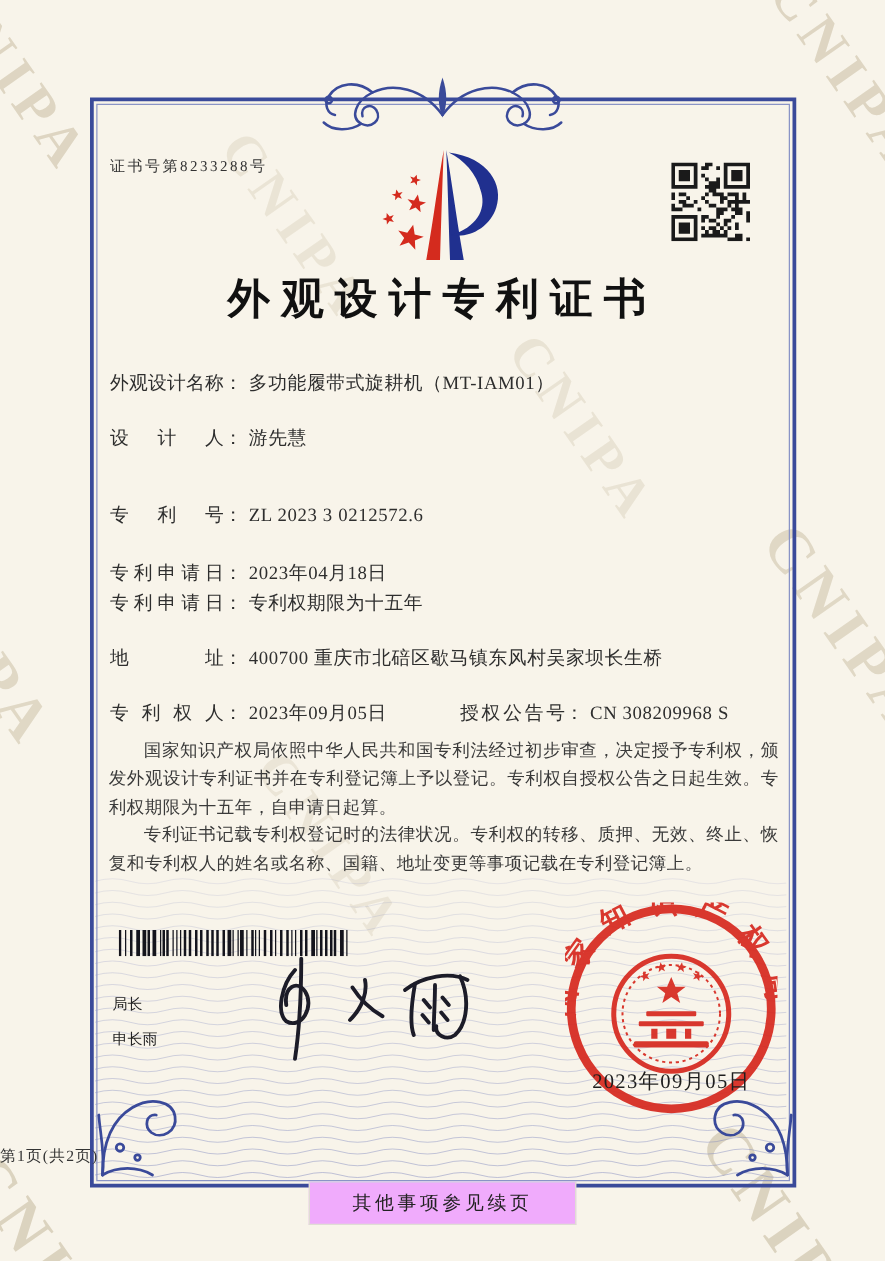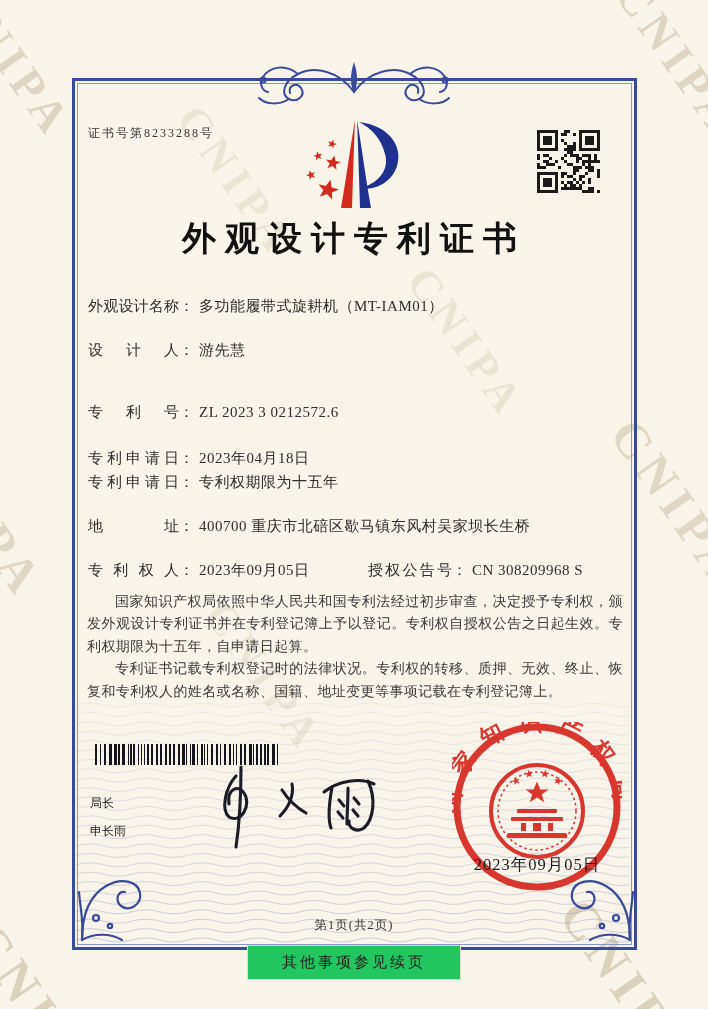--- a/index.html
+++ b/index.html
@@ -50,25 +50,25 @@
   .body-text{position:absolute;left:87px;top:591px;width:536px;z-index:2;
     font-size:14px;line-height:22.4px;color:#3a3a3a;text-align:justify;letter-spacing:0.4px;}
   .body-text p{margin:0;text-indent:2em;}
   
   .barcode{position:absolute;left:95px;top:744px;z-index:2;}
   .director{position:absolute;left:90px;top:789px;z-index:2;font-size:12px;line-height:28px;color:#222;}
   .signature{position:absolute;left:196px;top:762px;z-index:3;}
   .seal{position:absolute;left:452px;top:722px;z-index:3;}
   .seal-date{position:absolute;left:452px;top:854px;width:170px;text-align:center;z-index:4;
     font-size:16.5px;color:#1d1d1d;letter-spacing:1px;}
-  .page-footer{position:absolute;left:0;top:917px;width:100%;text-align:center;z-index:2;
+  .page-footer{position:absolute;left:0;top:917px;width:100%;text-align:left;z-index:2;
     font-size:12.5px;color:#333;letter-spacing:1px;}
   .note-box{
     position:absolute;left:50%;top:945px;transform:translateX(-50%);z-index:5;
-    background:#22c55e;border:1px solid #e0ddd4;border-top:1px solid #cfd3e2;
+    background:#f0abfc;border:1px solid #e0ddd4;border-top:1px solid #cfd3e2;
     padding:7px 34px;font-size:15px;letter-spacing:3px;color:#222;white-space:nowrap;
   }
 </style>
 </head>
 <body>
 
 <div class="wm" style="left:-18px;top:-28px;font-size:46px;opacity:.55;"><span>CNIPA</span></div>
 <div class="wm" style="left:648px;top:-30px;font-size:46px;opacity:.55;"><span>CNIPA</span></div>
 <div class="wm" style="left:208px;top:96px;font-size:44px;opacity:.28;"><span>CNIPA</span></div>
 <div class="wm" style="left:438px;top:258px;font-size:44px;opacity:.30;"><span>CNIPA</span></div>

